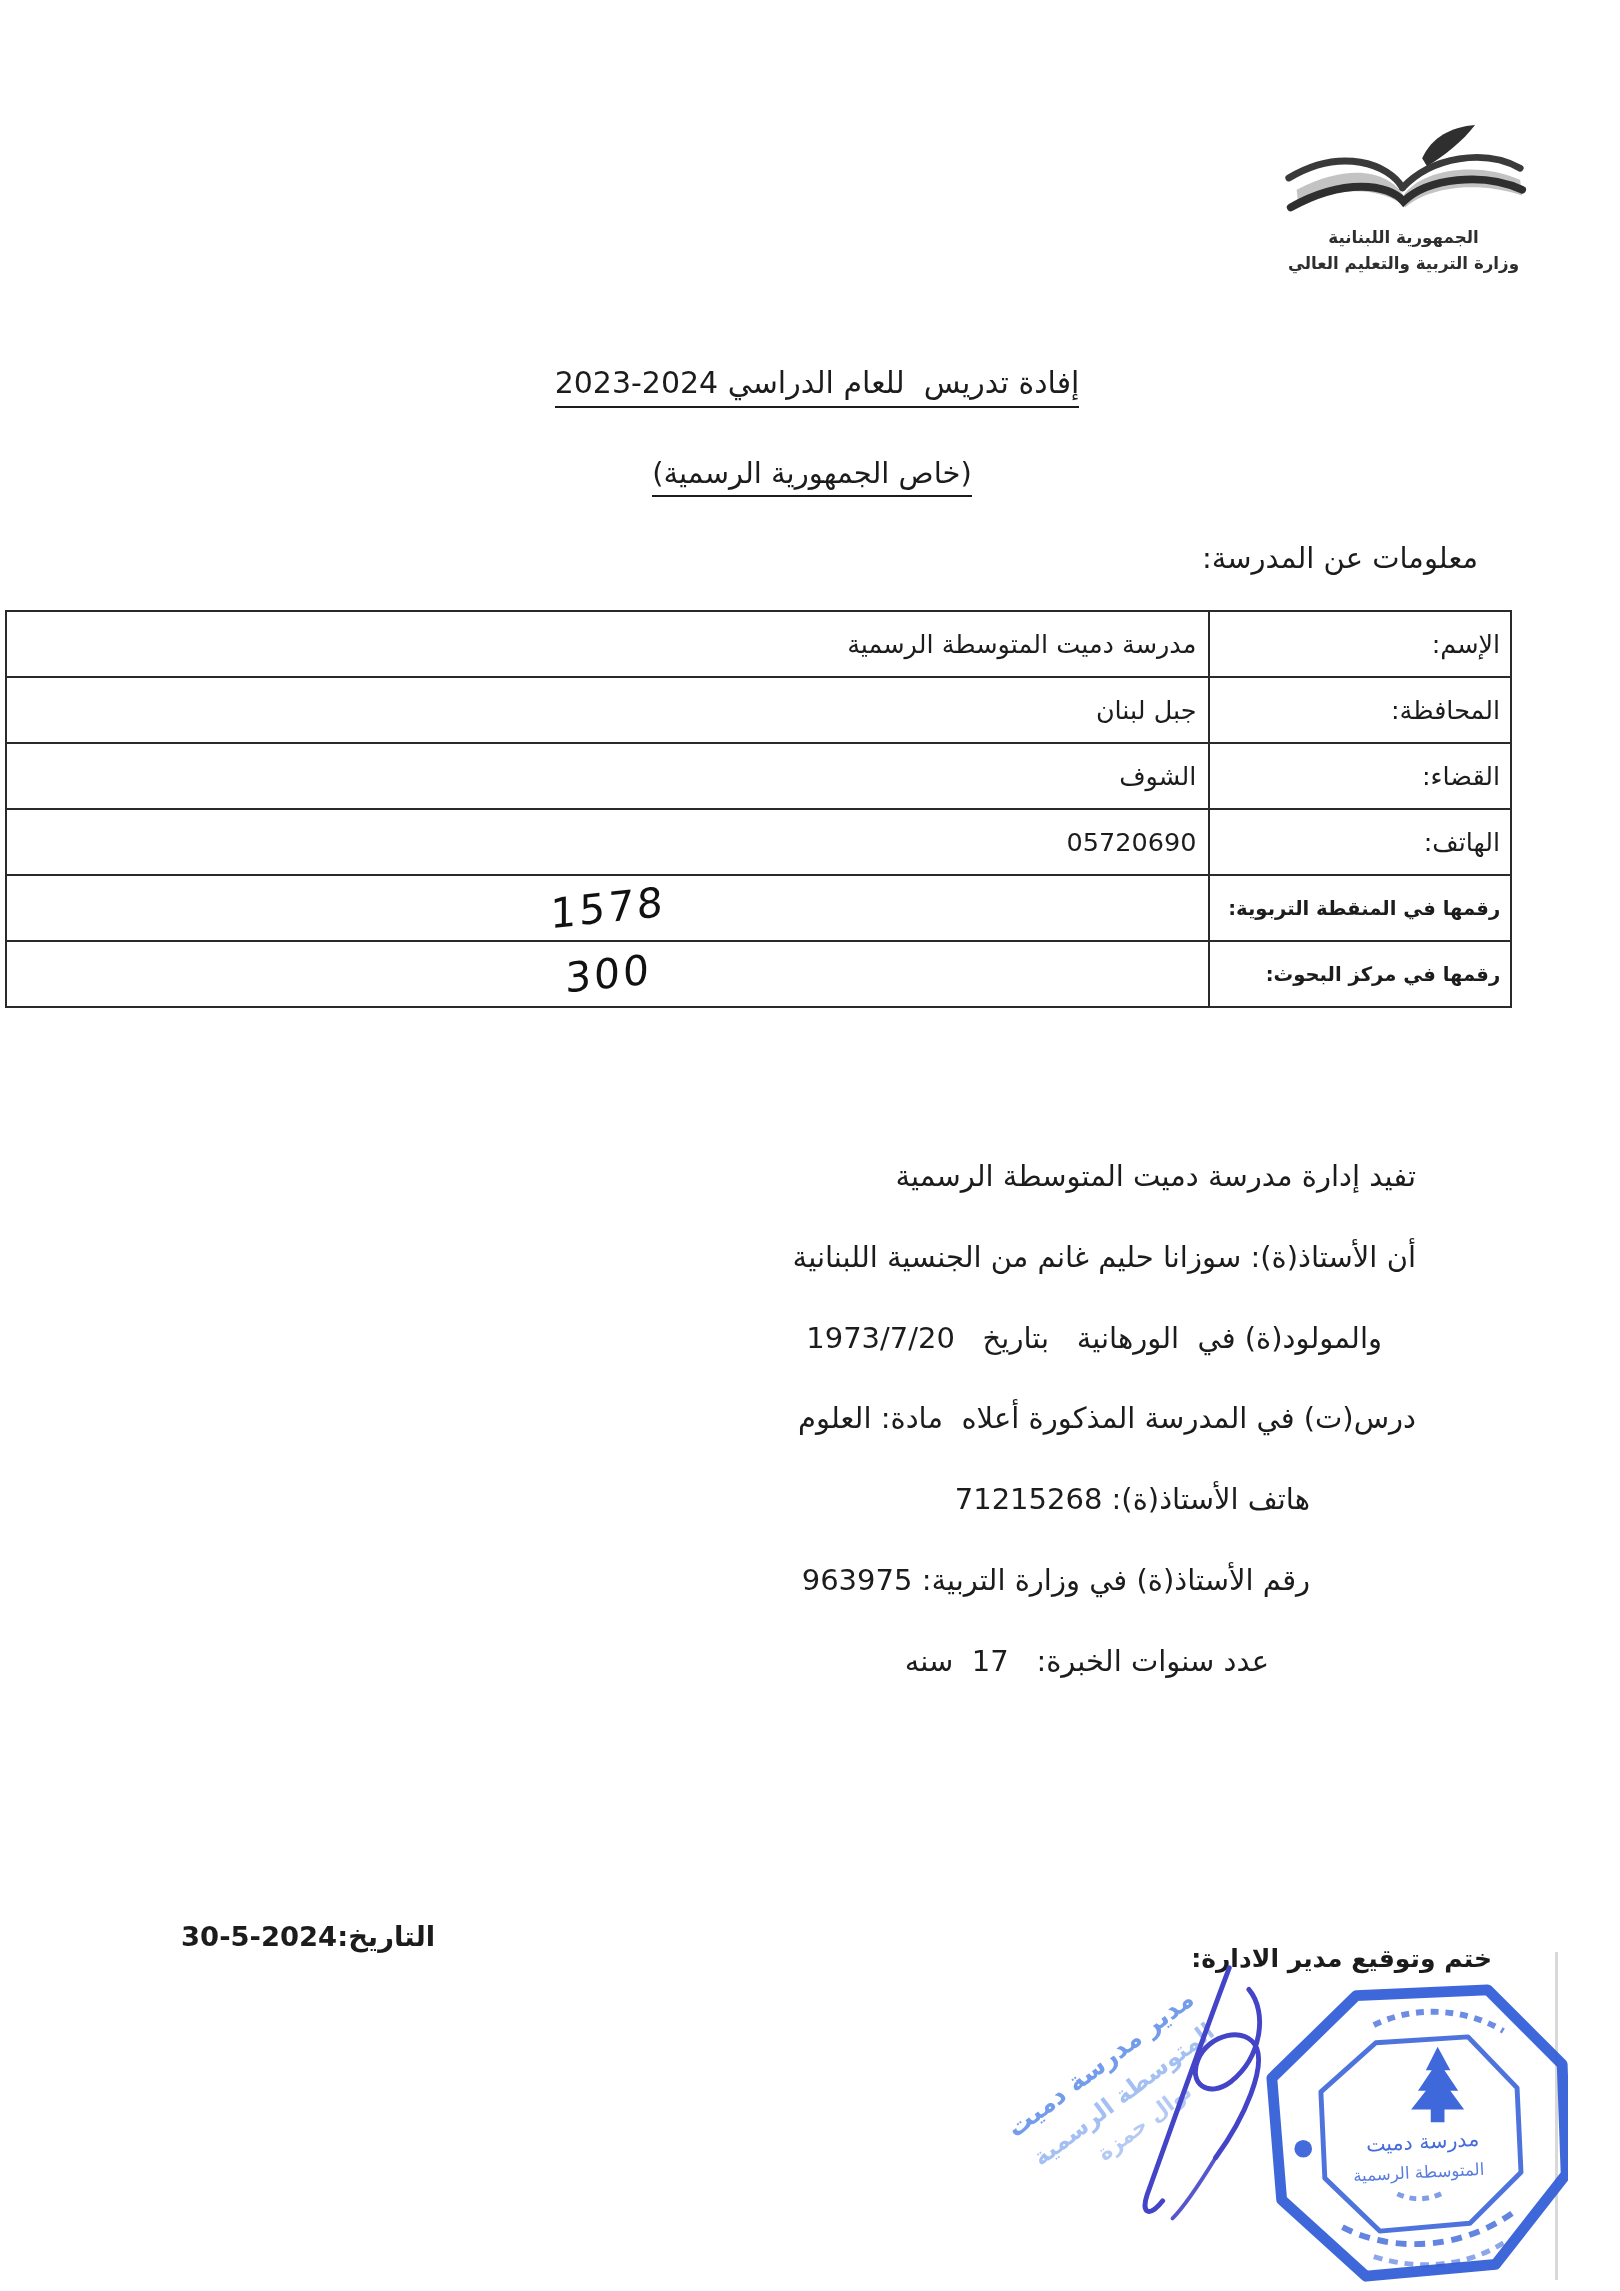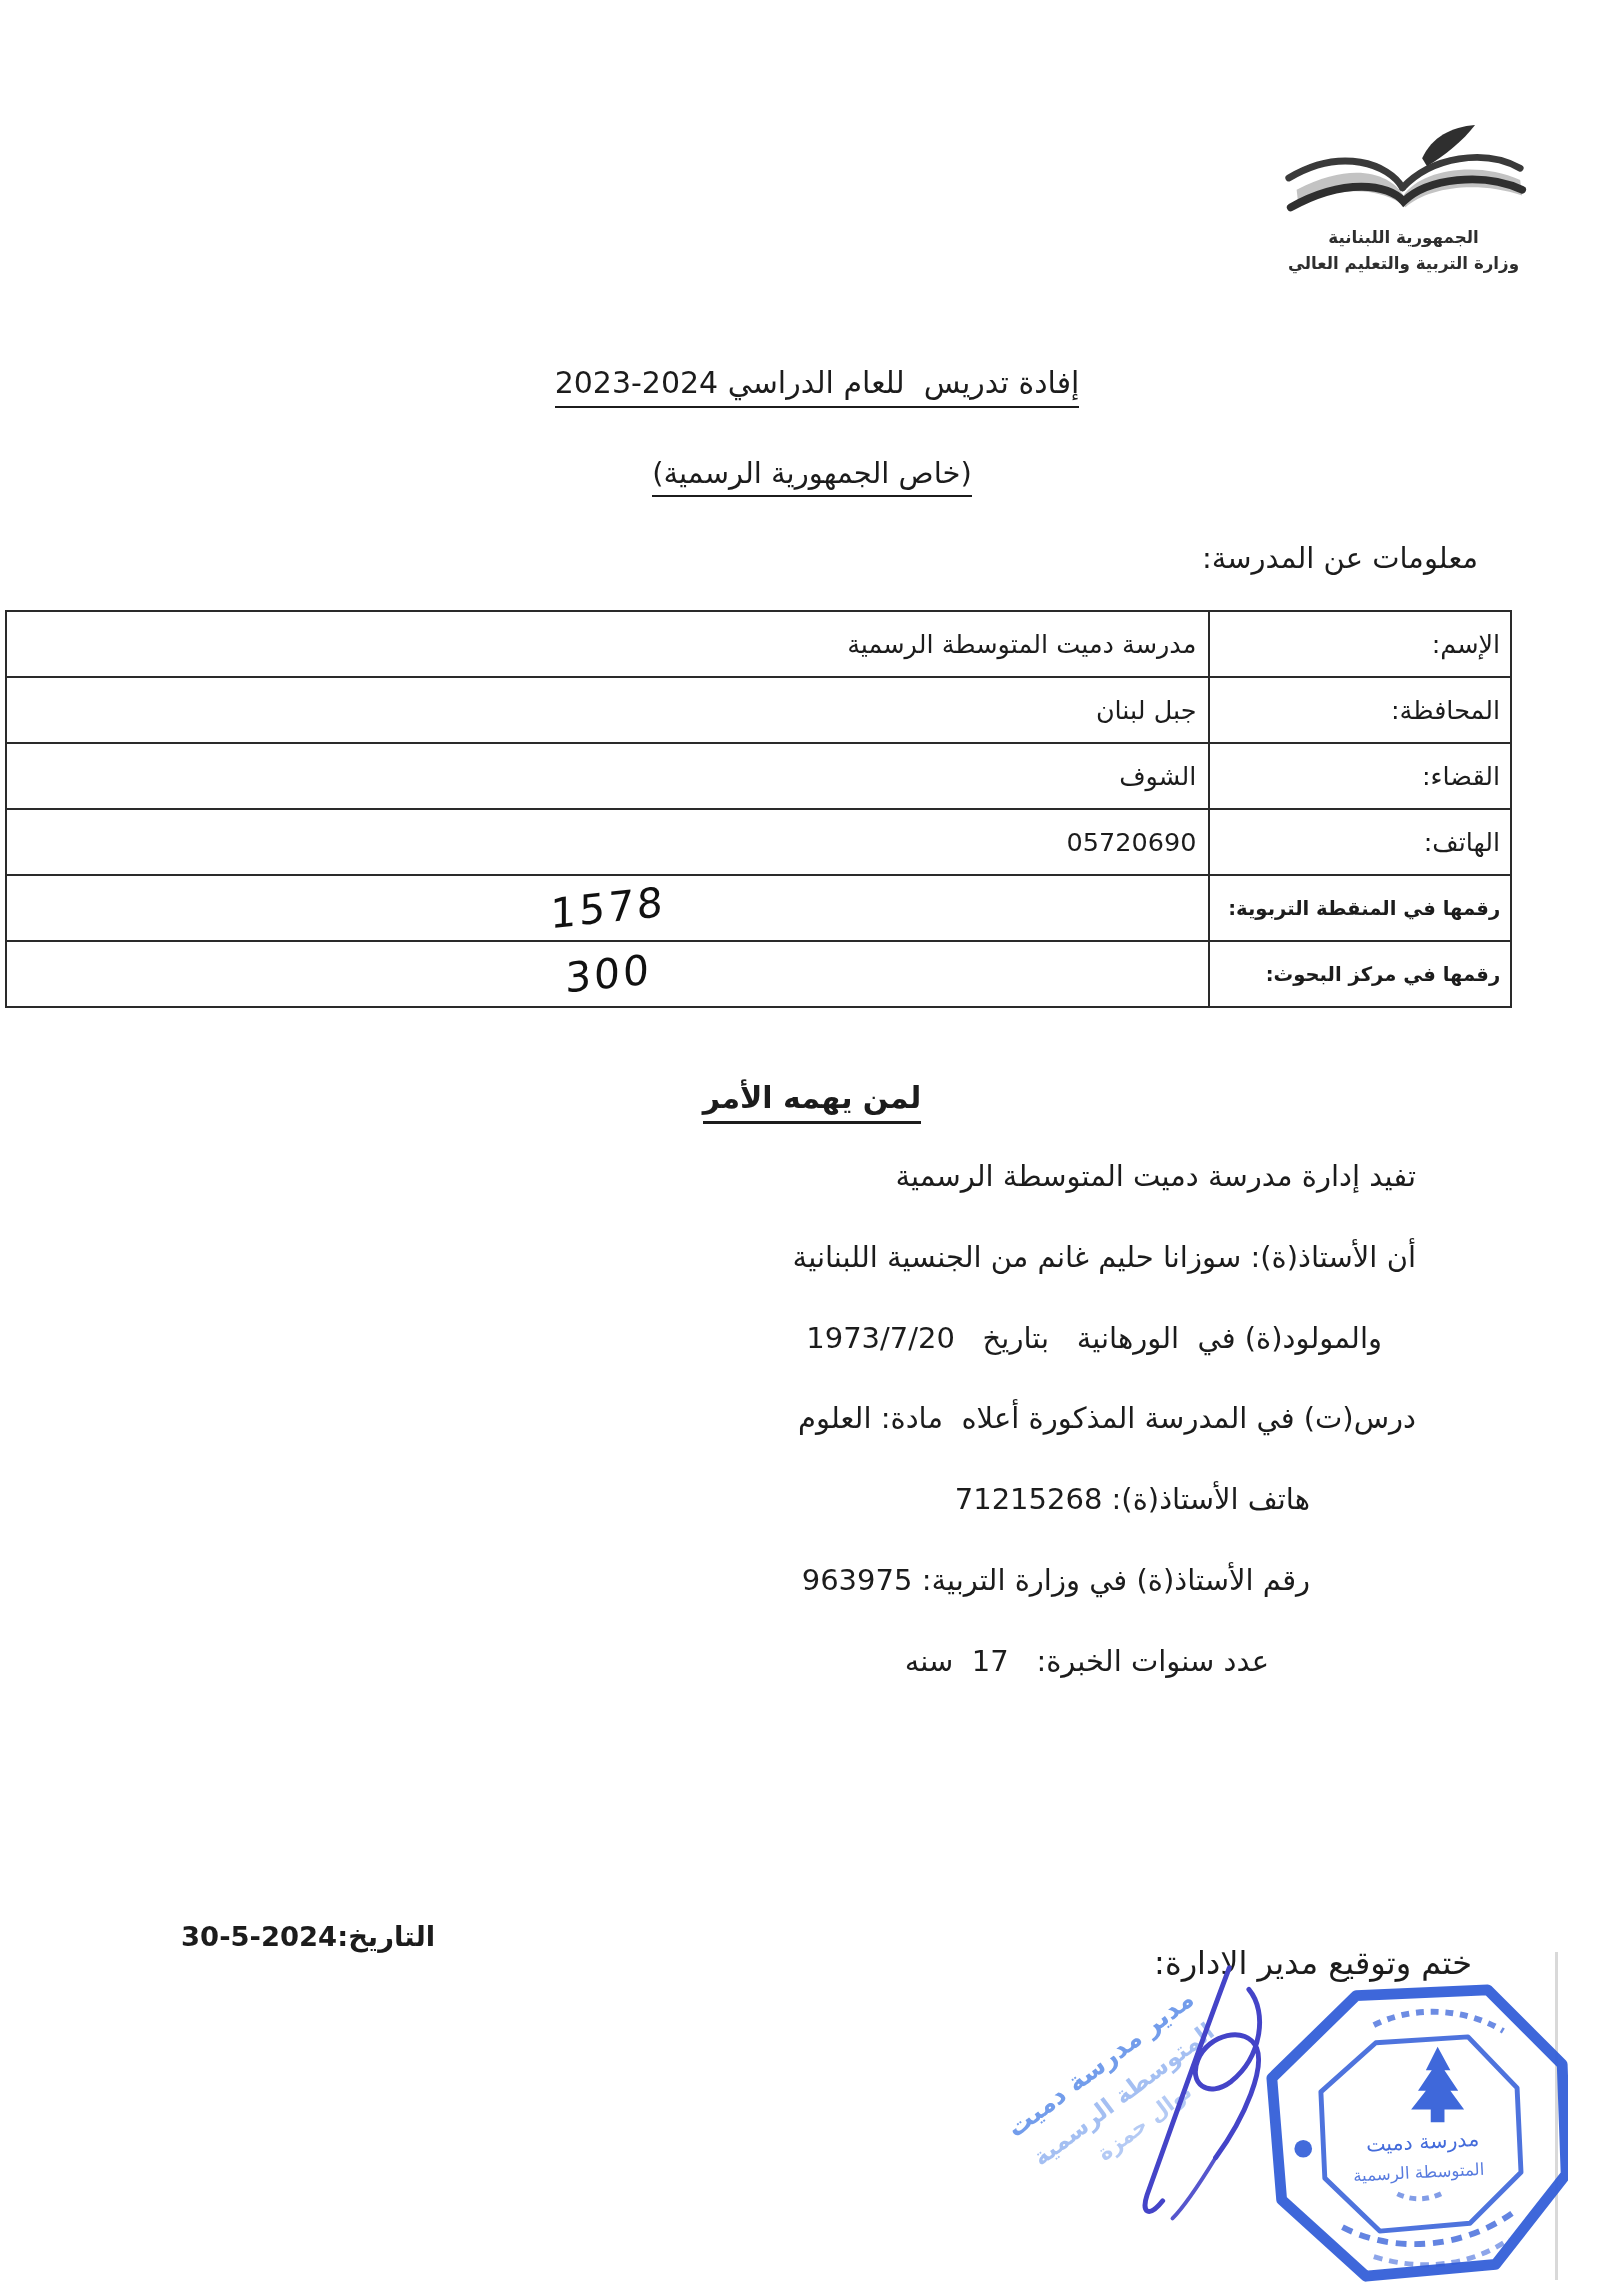--- a/index.html
+++ b/index.html
@@ -59,21 +59,21 @@
   .body-line{
     font-size:29px;line-height:1.2;margin-bottom:46px;
     text-align:right;white-space:pre-wrap;padding-left:29px;
   }
   .ind1{padding-left:0;padding-right:152px;}
   .ind2{padding-right:186px;}
   .ind3{padding-right:258px;}
   .ind4{padding-right:299px;}
   
   .footer-date{position:absolute;top:1921px;left:181px;font-size:27.4px;font-weight:bold;direction:rtl;white-space:nowrap;}
-  .stamp-label{position:absolute;top:1944px;right:96px;font-size:32px;font-weight:normal;white-space:nowrap;}
+  .stamp-label{position:absolute;top:1944px;right:76px;font-size:25px;font-weight:bold;white-space:nowrap;}
   .scan-edge{position:absolute;right:9.8px;top:1952px;width:2.9px;height:328px;background:#d9d9d9;}
   
   .diag-stamp{
     position:absolute;left:982px;top:2037px;width:279px;
     transform:rotate(-37deg);text-align:center;
     color:#5b8ce8;font-weight:bold;line-height:1.55;
   }
   .diag-line-1{font-size:25.5px;opacity:.85;}
   .diag-line-2{font-size:23.5px;opacity:.55;}
   .diag-line-3{font-size:21.6px;opacity:.45;}
@@ -133,23 +133,20 @@
       </tr>
       <tr class="small-label hw-row-2">
         <td class="cell-label">رقمها في مركز البحوث:</td>
         <td class="cell-value">
           <span class="handwritten">300</span>
         </td>
       </tr>
     </tbody>
   </table>
 
-  <div class="concern-wrap">
-    <span class="concern-heading">لمن يهمه الأمر</span>
-  </div>
 
   <div class="body-block">
     <div class="body-line ind1">تفيد إدارة مدرسة دميت المتوسطة الرسمية</div>
     <div class="body-line ind1">أن الأستاذ(ة): سوزانا حليم غانم من الجنسية اللبنانية</div>
     <div class="body-line ind2">والمولود(ة) في  الورهانية   بتاريخ   1973/7/20</div>
     <div class="body-line ind1">درس(ت) في المدرسة المذكورة أعلاه  مادة: العلوم</div>
     <div class="body-line ind3">هاتف الأستاذ(ة): 71215268</div>
     <div class="body-line ind3">رقم الأستاذ(ة) في وزارة التربية: 963975</div>
     <div class="body-line ind4">عدد سنوات الخبرة:   17  سنه</div>
   </div>

